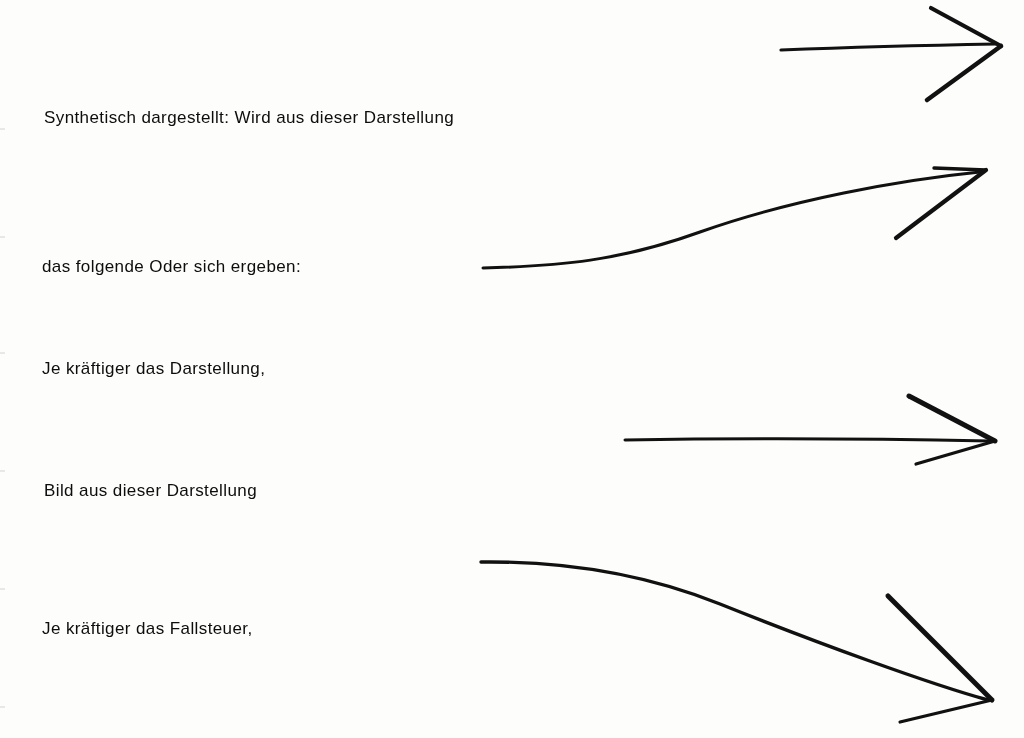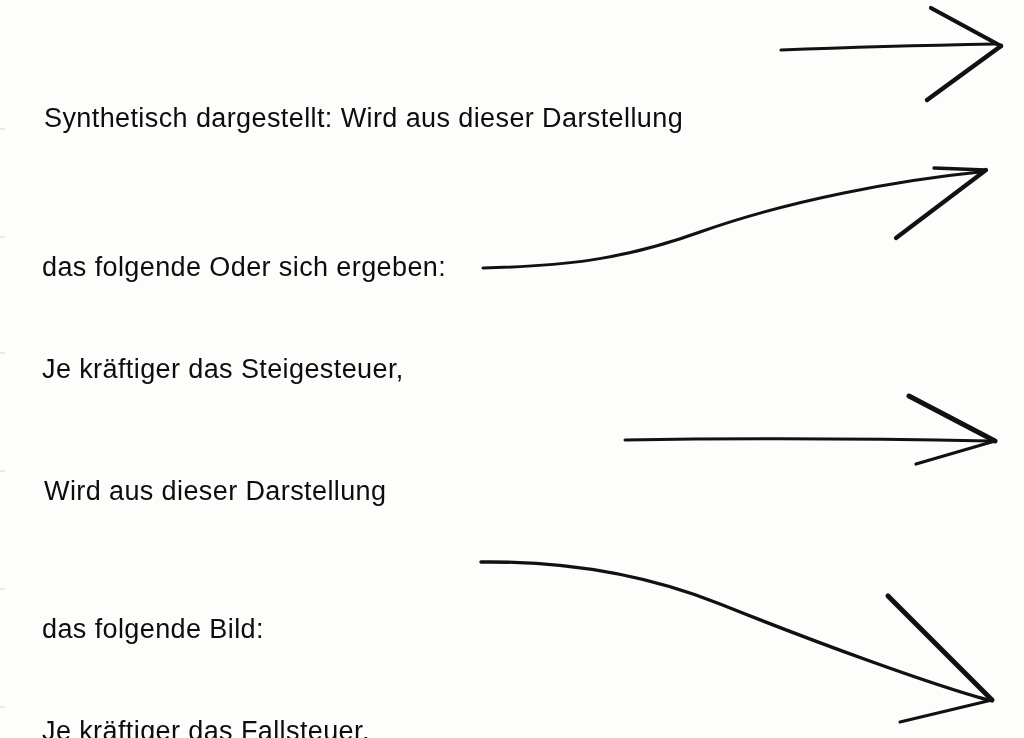--- a/index.html
+++ b/index.html
@@ -11,21 +11,21 @@
     position: relative;
     width: 1024px;
     height: 738px;
     background: #fdfdfb;
     overflow: hidden;
     font-family: "Liberation Sans", sans-serif;
     color: #111111;
   }
   .text-block {
     position: absolute;
-    font-size: 27px;
+    font-size: 17px;
     line-height: 34px;
     letter-spacing: 0.4px;
     color: #0d0d0d;
     white-space: pre;
   }
   .line {
     display: block;
   }
   .arrow-layer {
     position: absolute;
@@ -59,29 +59,28 @@
   <div class="edge-mark" style="top:470px"></div>
   <div class="edge-mark" style="top:588px"></div>
   <div class="edge-mark" style="top:706px"></div>
 
   <div class="text-block" id="blk1">
     <span class="line">Synthetisch dargestellt: Wird aus dieser Darstellung</span>
   </div>
 
   <div class="text-block" id="blk2">
     <span class="line">das folgende Oder sich ergeben:</span>
-    <span class="line">Je kräftiger das Steigesteuer,</span>
+    <span class="line">Je kräftiger das Darstellung,</span>
   </div>
 
   <div class="text-block" id="blk3">
-    <span class="line">Wird aus dieser Darstellung</span>
+    <span class="line">Bild aus dieser Darstellung</span>
   </div>
 
   <div class="text-block" id="blk4">
-    <span class="line">das folgende Bild:</span>
     <span class="line">Je kräftiger das Fallsteuer,</span>
     
   </div>
 
   <svg class="arrow-layer" viewBox="0 0 1024 738">
 
     <g>
       <path d="M 781 50 Q 880 46 996 44" fill="none" stroke="#111111" stroke-width="3.2" stroke-linecap="round"></path>
       <path d="M 931 8 L 1001 46" fill="none" stroke="#111111" stroke-width="4.2" stroke-linecap="round"></path>
       <path d="M 1001 46 L 927 100" fill="none" stroke="#111111" stroke-width="4.6" stroke-linecap="round"></path>

